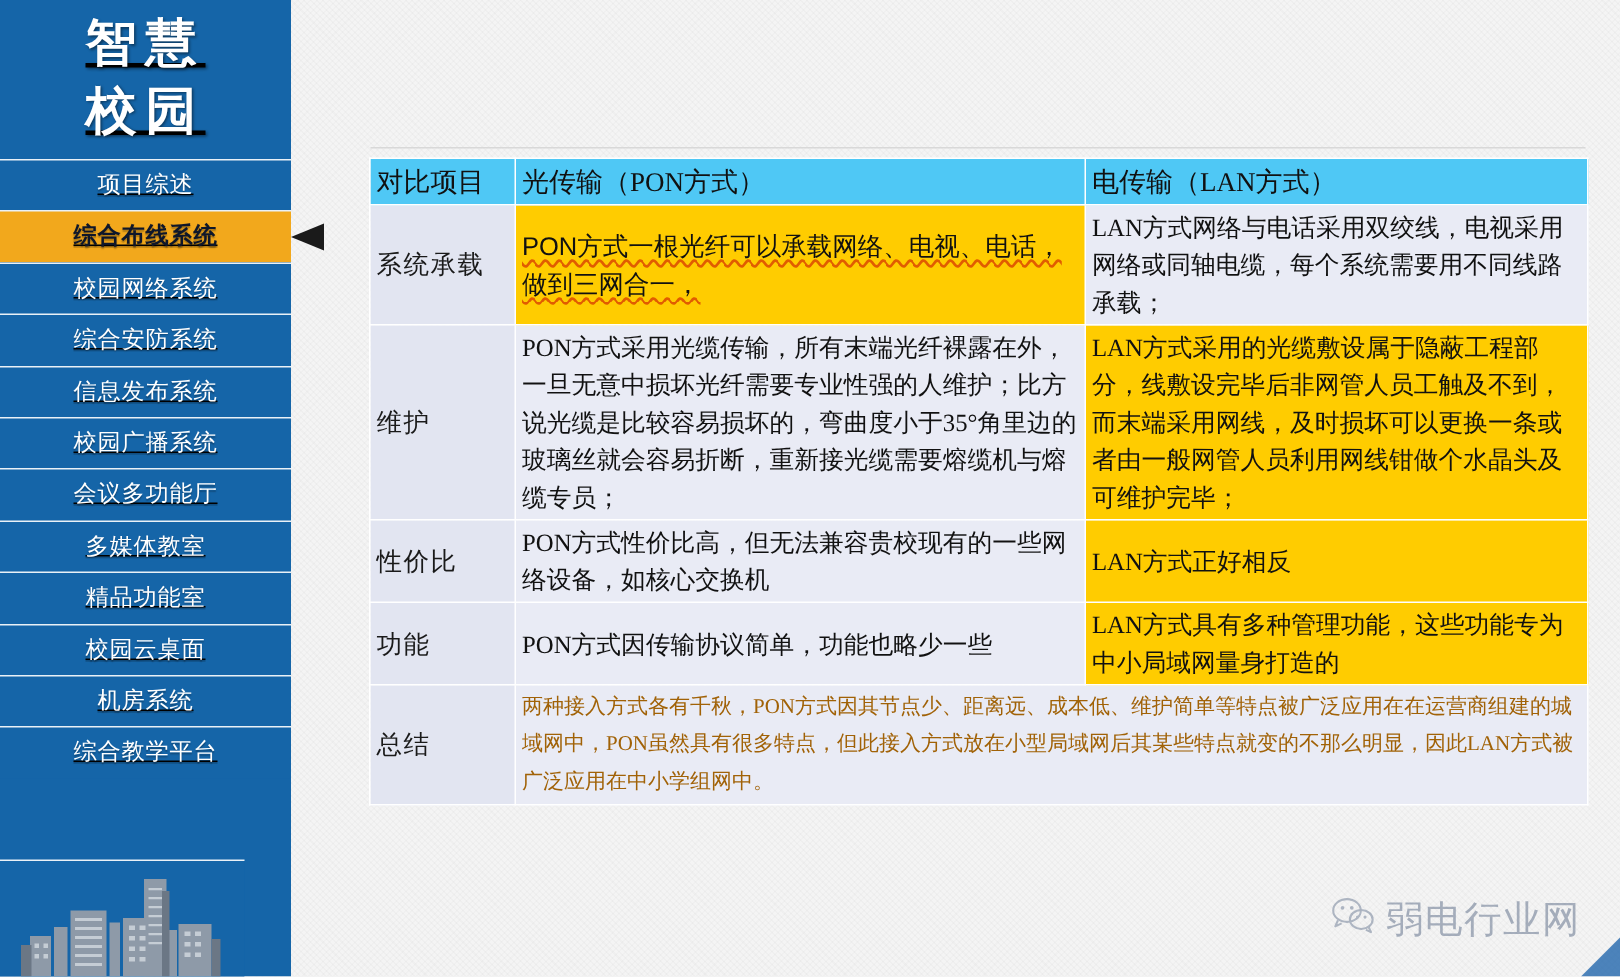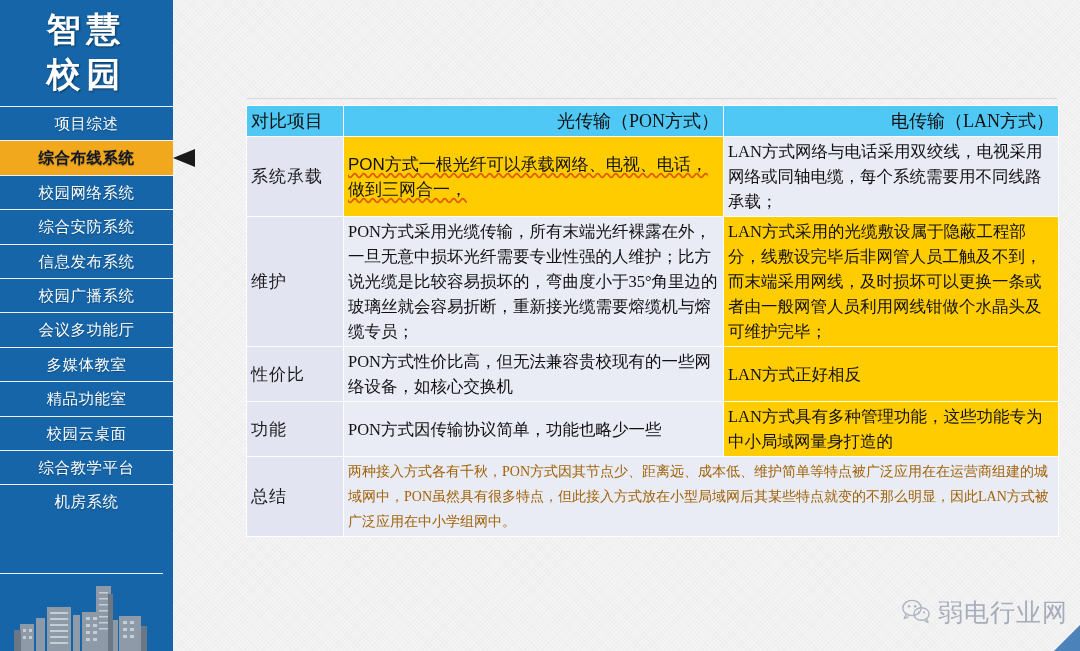--- a/index.html
+++ b/index.html
@@ -19,24 +19,25 @@
     background:
       repeating-linear-gradient(45deg, rgba(0,0,0,0.018) 0 1px, rgba(0,0,0,0) 1px 3px),
       repeating-linear-gradient(-45deg, rgba(0,0,0,0.015) 0 1px, rgba(0,0,0,0) 1px 3px),
       #f4f4f4;
   }
 
   
   #sidebar {
     position: absolute;
     left: 0; top: 0;
-    width: 173px;
+    width: 194px;
     height: 651px;
     background: #1565a8;
     z-index: 5;
+    text-decoration: underline;
   }
   #sidebar-brand {
     height: 106px;
     color: #ffffff;
     text-align: center;
     font-family: "Liberation Serif", "DejaVu Serif", serif;
     font-weight: bold;
     font-size: 34px;
     line-height: 45px;
     letter-spacing: 6px;
@@ -125,21 +126,21 @@
     font-weight: normal;
   }
   .col-item  { width: 97px; }
   .col-pon   { width: 380px; }
   .col-lan   { width: 335px; }
 
   thead th {
     background: #4fc8f5;
     color: #111111;
     font-size: 18px;
-    text-align: right;
+    text-align: left;
     height: 30px;
     line-height: 26px;
   }
   thead th.h-item { text-align: left; padding-left: 4px; }
 
   td.item-cell {
     background: #e2e5f1;
     text-align: left;
     font-size: 17px;
     color: #1a1a1a;
@@ -168,21 +169,21 @@
   td.summary-cell {
     background: #e9ebf5;
     font-size: 14px;
     line-height: 25px;
     color: #a16207;
   }
 
   
   #watermark {
     position: absolute;
-    right: 12px;
+    right: 26px;
     bottom: 22px;
     display: flex;
     align-items: center;
     gap: 7px;
     opacity: 0.5;
     pointer-events: none;
     text-align: center;
   }
   #watermark .wm-text {
     font-family: "Liberation Sans", "DejaVu Sans", sans-serif;
@@ -237,24 +238,24 @@
       <div class="nav-item">
         <span>多媒体教室</span>
       </div>
       <div class="nav-item">
         <span>精品功能室</span>
       </div>
       <div class="nav-item">
         <span>校园云桌面</span>
       </div>
       <div class="nav-item">
+        <span>机房系统</span>
+      </div>
+      <div class="nav-item">
         <span>综合教学平台</span>
-      </div>
-      <div class="nav-item">
-        <span>机房系统</span>
       </div>
     </div>
 
     <div id="skyline">
       <svg width="163" height="78" viewBox="0 0 163 78" aria-hidden="true">
         <rect x="0" y="0" width="163" height="78" fill="#1565a8"></rect>
         <g fill="#8e9aa8">
           <rect x="20" y="50" width="14" height="28"></rect>
           <rect x="36" y="44" width="9" height="34"></rect>
           <rect x="47" y="33" width="24" height="45"></rect>

